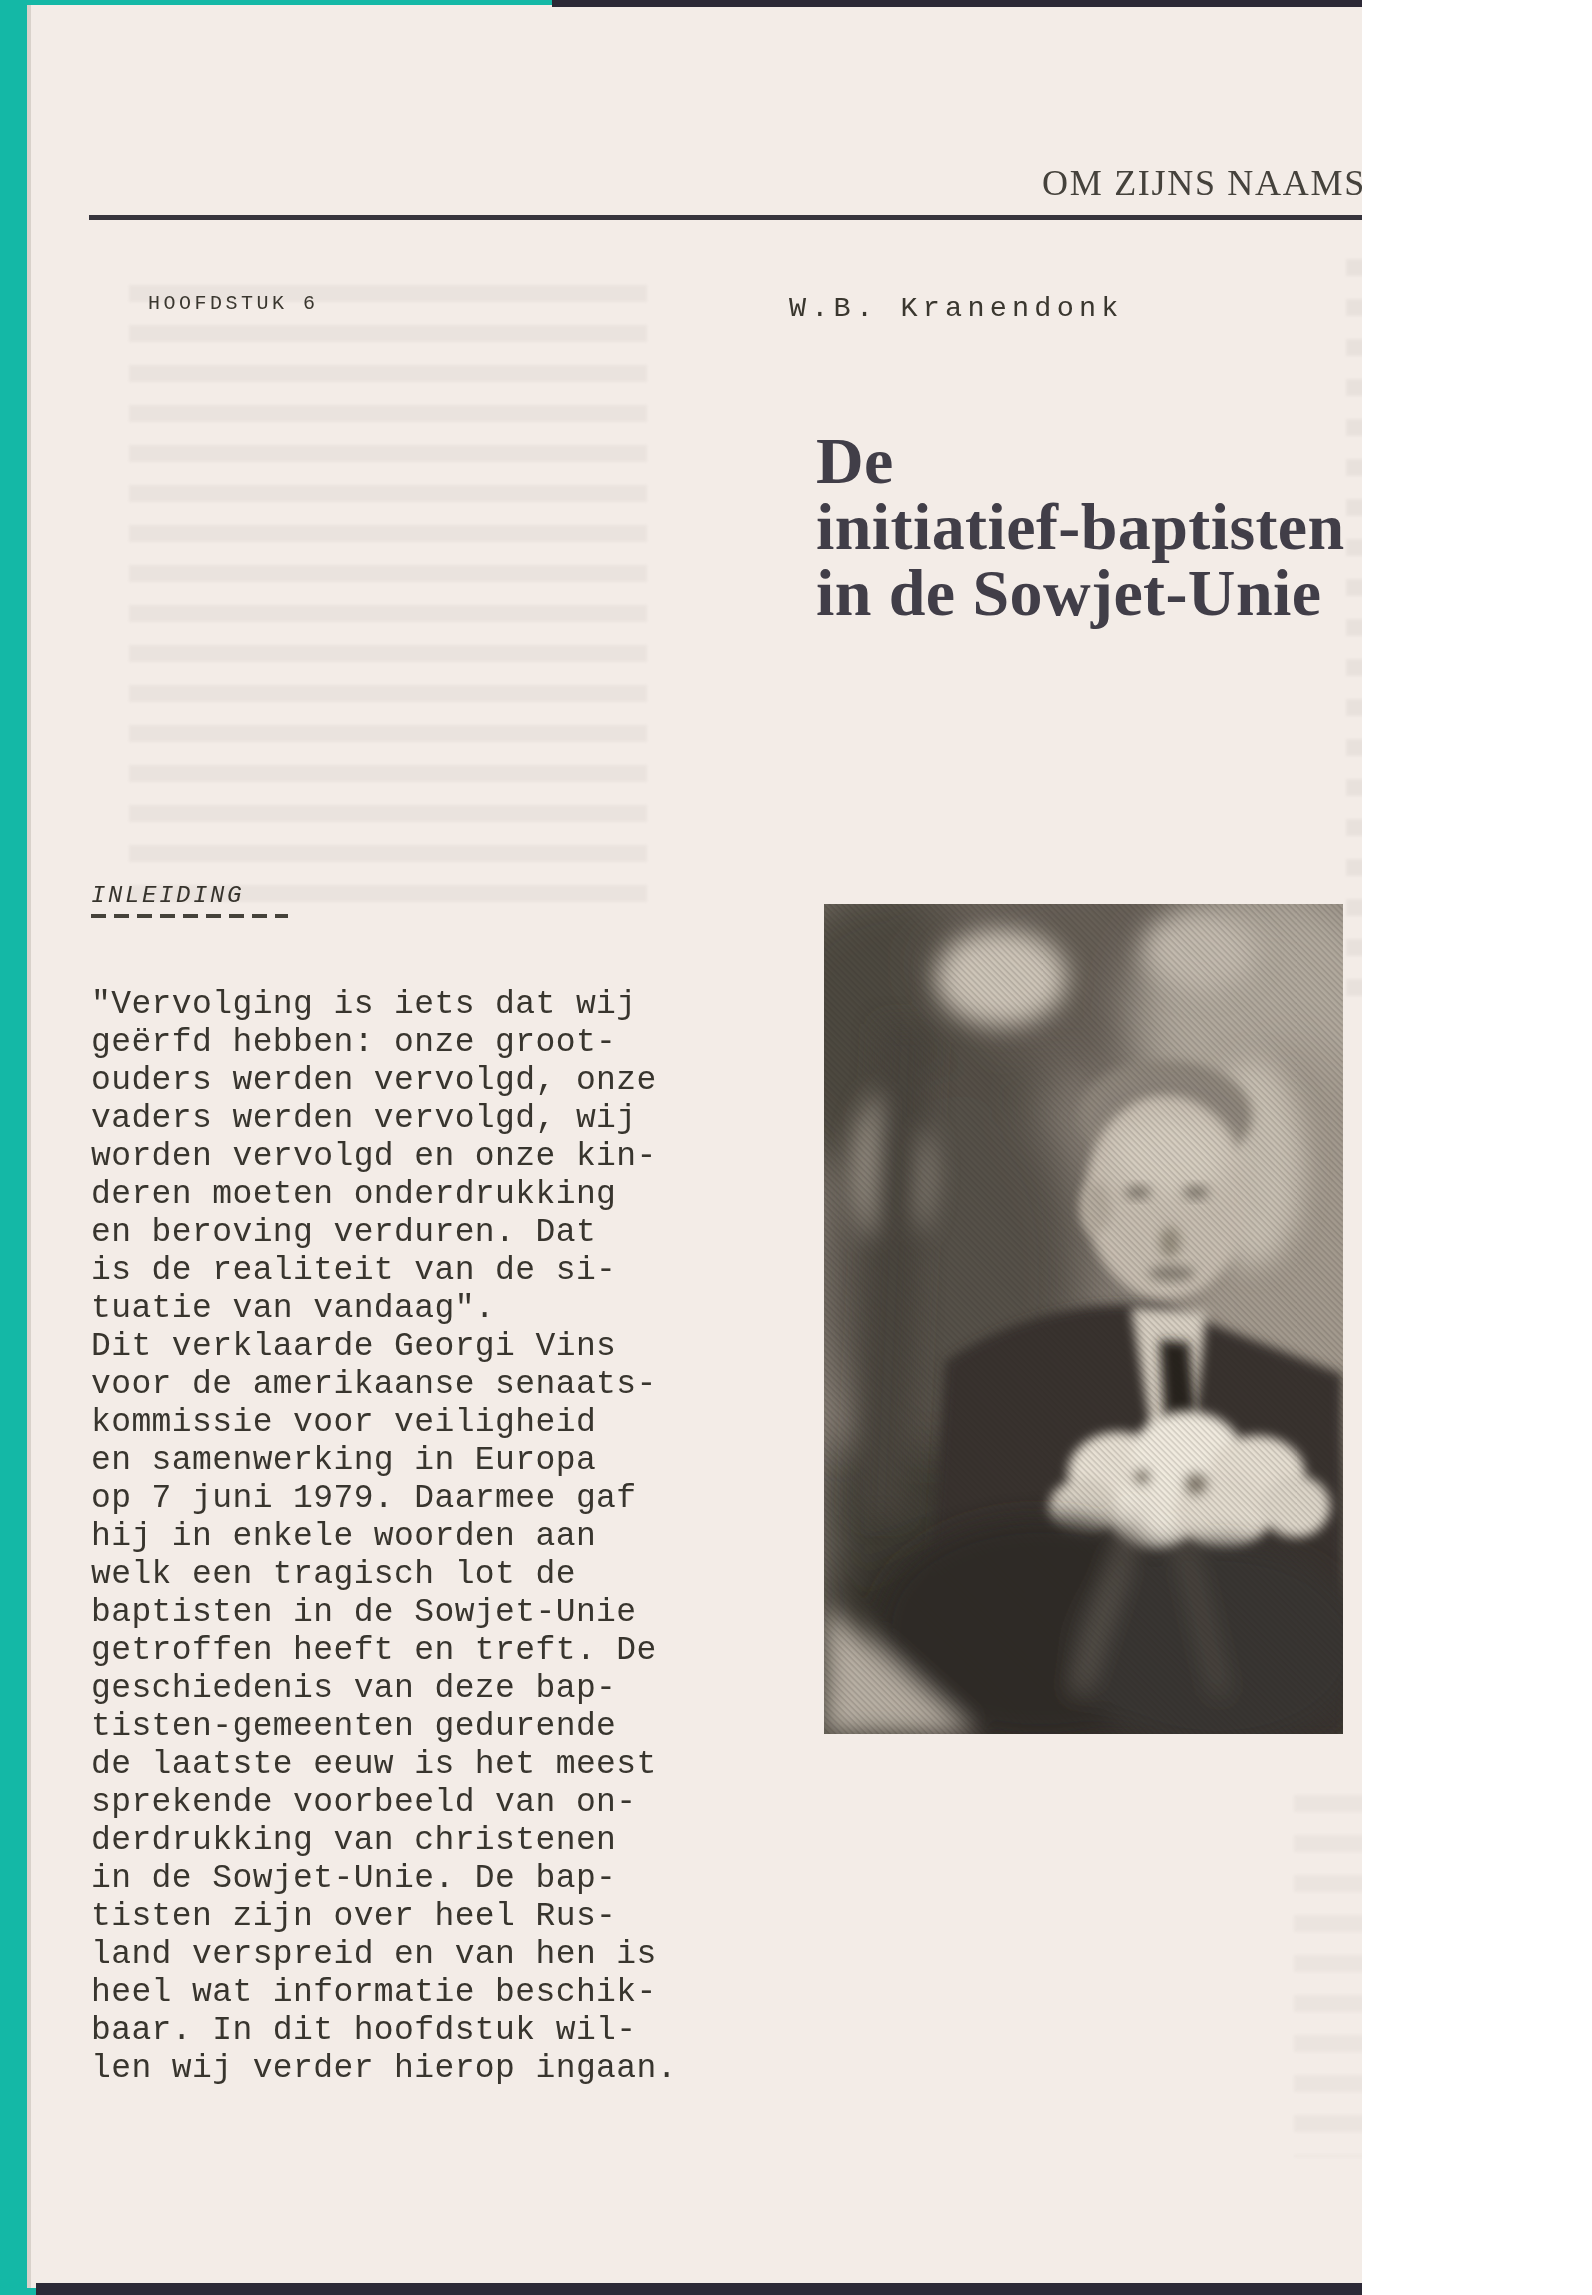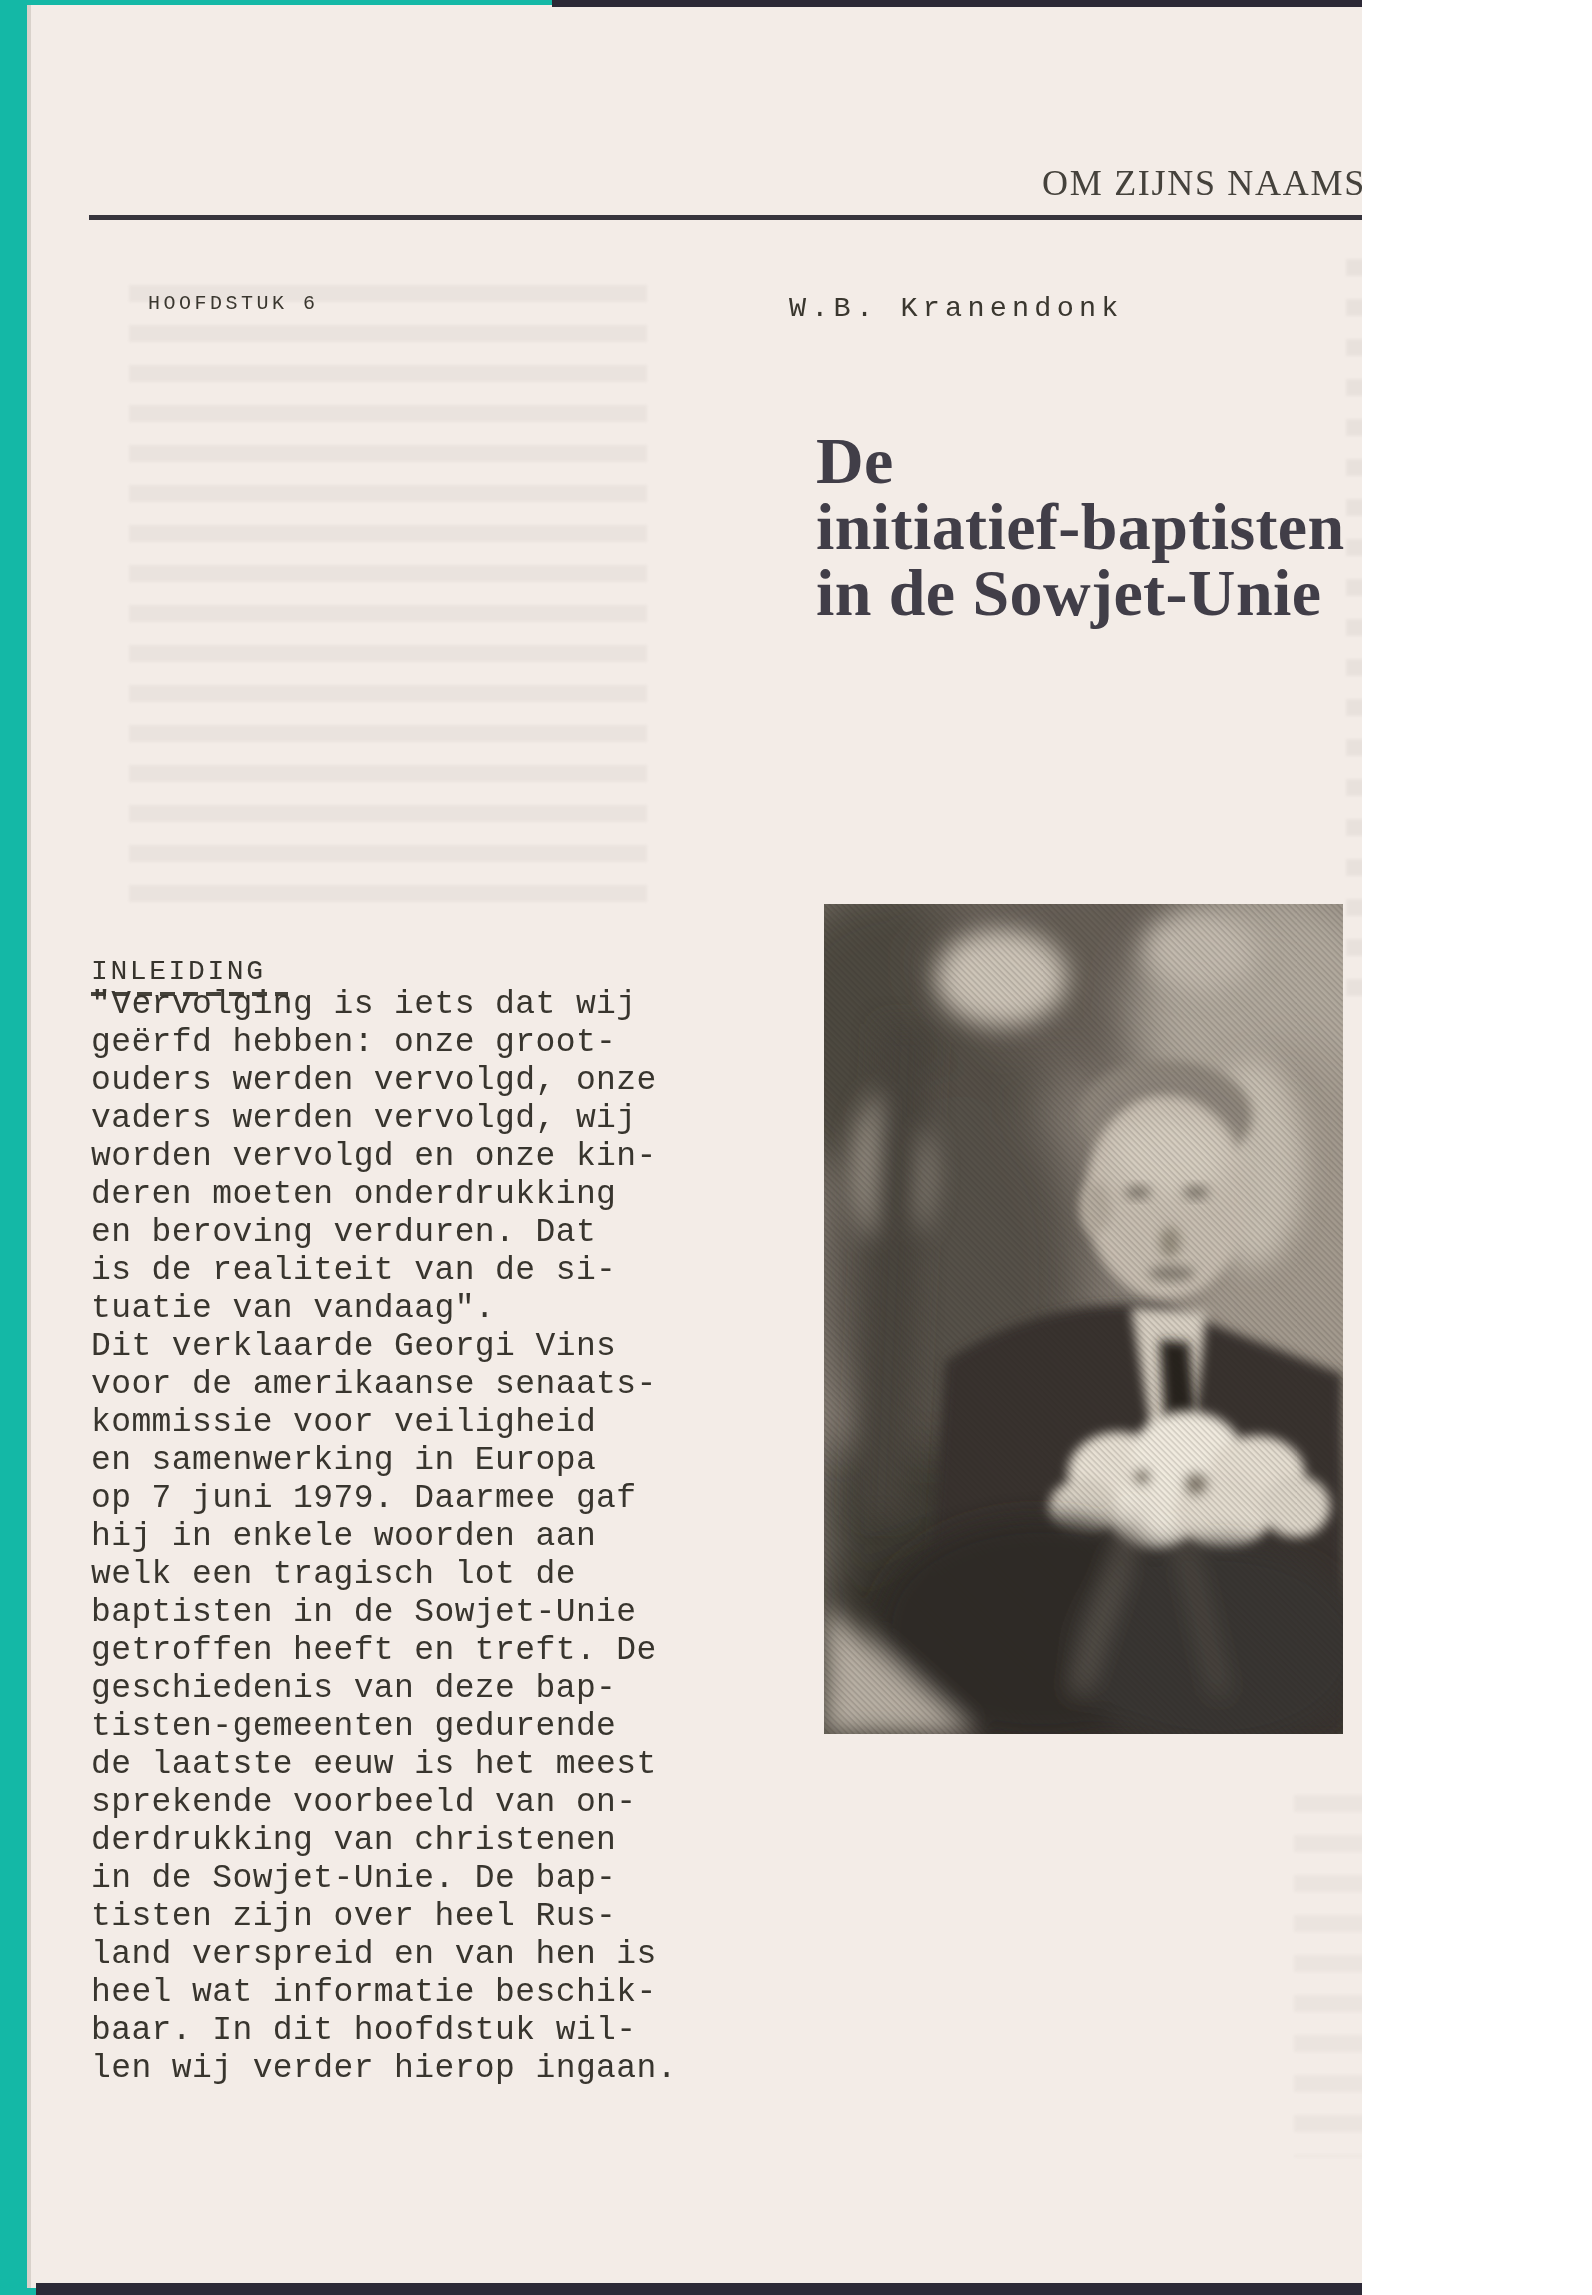--- a/index.html
+++ b/index.html
@@ -28,21 +28,21 @@
   .rule{position:absolute;left:89px;top:215px;width:1417px;height:5.2px;background:#37343c;}
 
   .mono{font-family:"Liberation Mono","DejaVu Sans Mono",monospace;color:#3a372f;}
   .chapter{position:absolute;left:148px;top:292px;font-size:20px;letter-spacing:3.5px;}
   .author{position:absolute;left:789px;top:292px;font-size:28.5px;letter-spacing:5.2px;}
 
   .article-title{position:absolute;left:816px;top:428px;width:621px;
         font-family:"Liberation Serif",serif;font-weight:bold;font-size:66px;line-height:66px;
         color:#413e48;white-space:pre-line;letter-spacing:0.4px;}
 
-  .section-head{position:absolute;left:91px;top:956px;font-size:28px;
+  .section-head{position:absolute;left:91px;top:882px;font-size:24px;font-style:italic;
         letter-spacing:2.6px;color:#37342d;}
   .section-head .dashes{display:block;margin-top:5.2px;width:197px;height:4.3px;
         background:repeating-linear-gradient(90deg,#45423a 0 14.7px,transparent 14.7px 23px);}
 
   .body-text{position:absolute;left:91px;top:986px;width:656px;font-size:33px;
         line-height:38px;letter-spacing:0.4px;white-space:pre-line;color:#38352e;}
 
   .photo{position:absolute;left:824px;top:904px;width:519px;height:830px;overflow:hidden;}
   .photo svg{display:block;width:100%;height:100%;}
 

